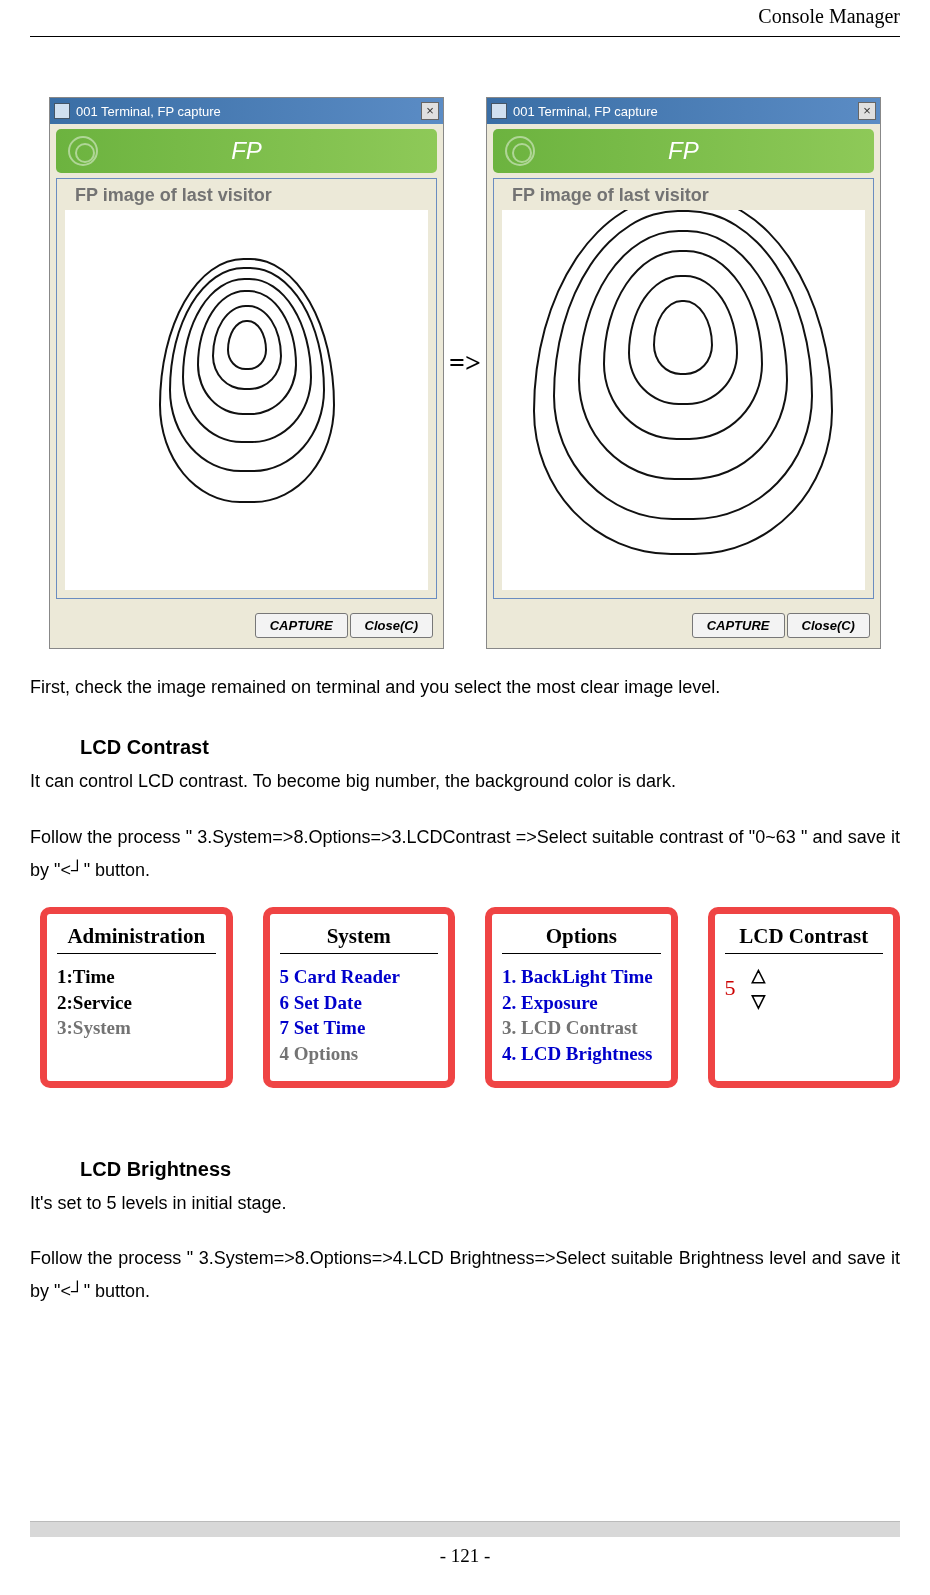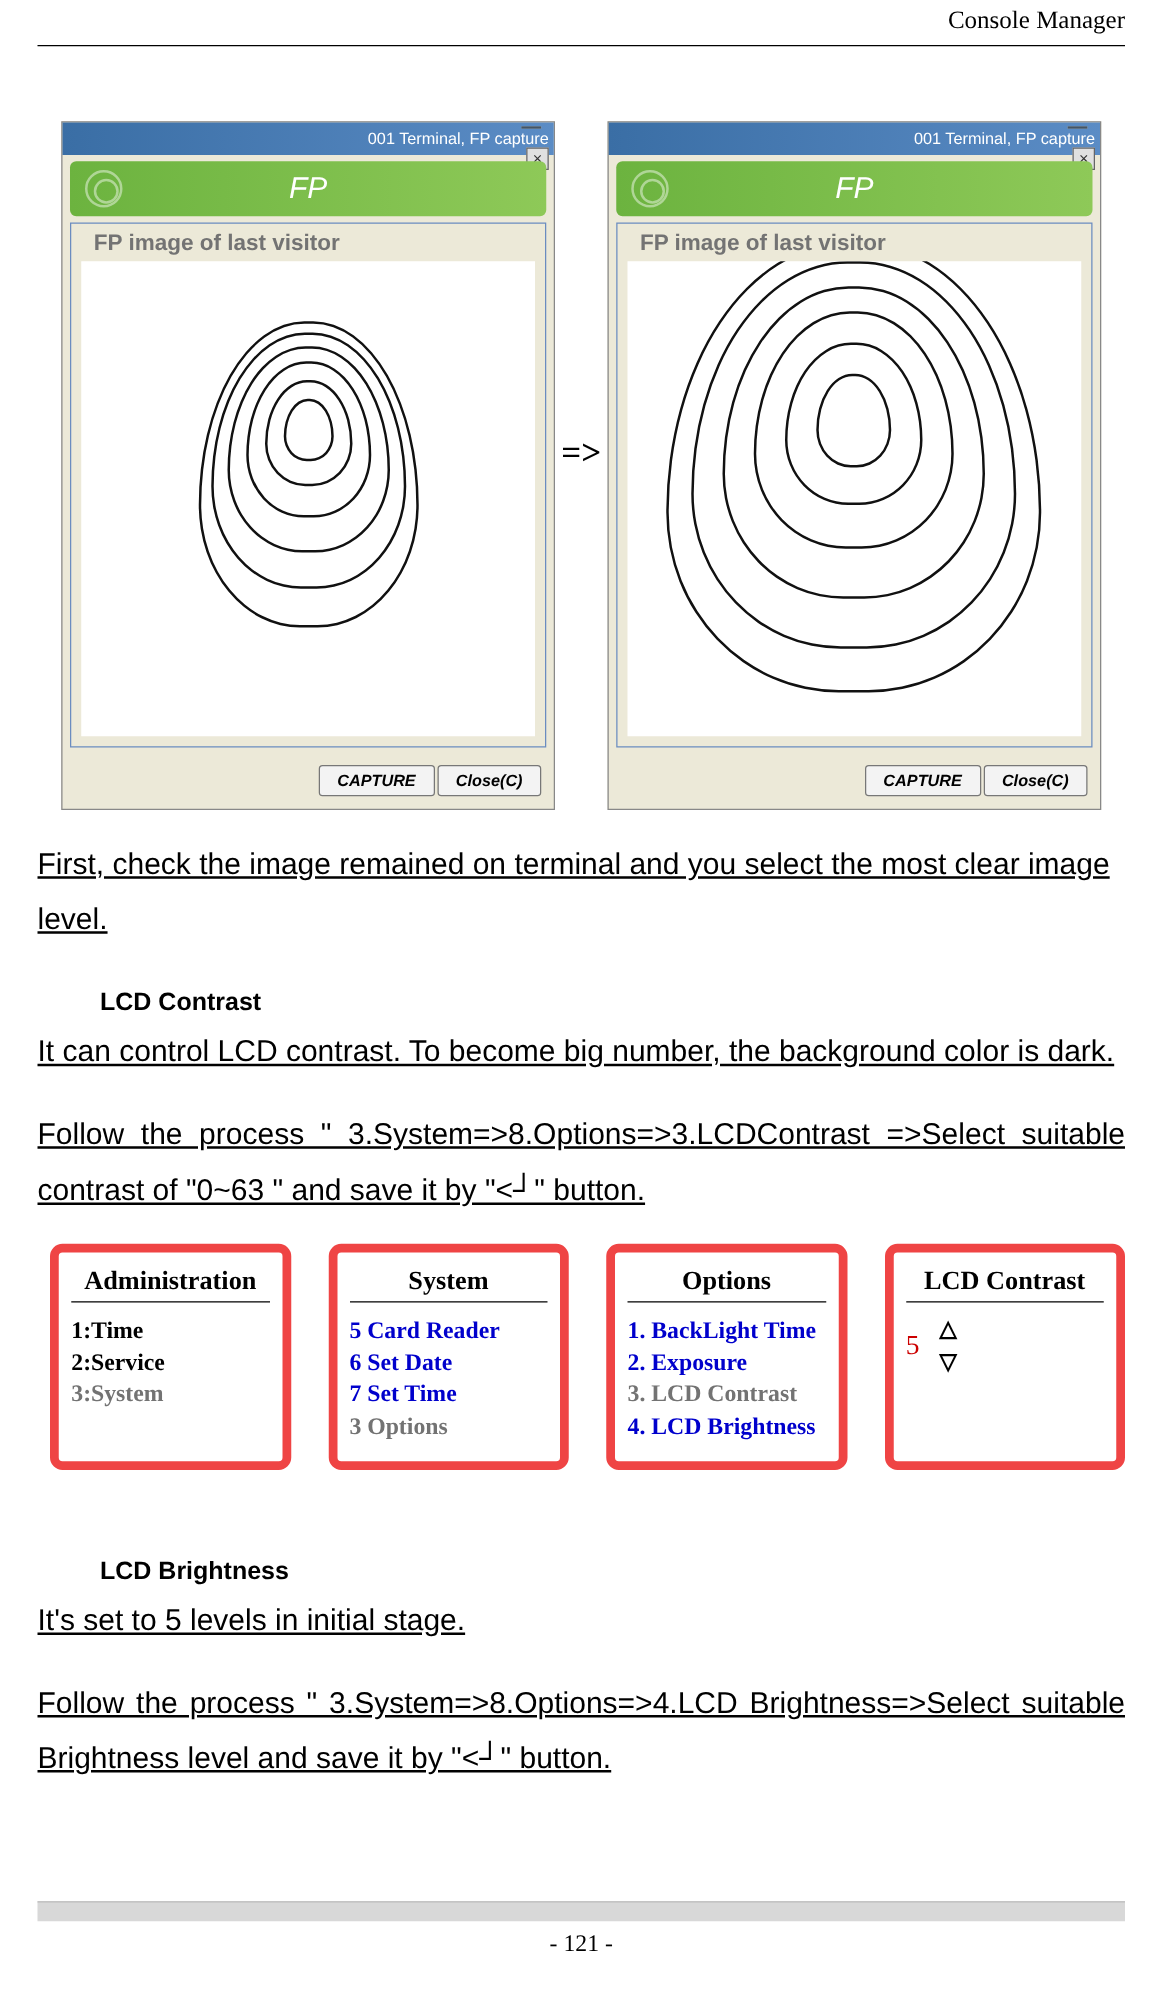--- a/index.html
+++ b/index.html
@@ -27,28 +27,27 @@
     }
     .fp-window {
       width: 395px;
       border: 1px solid #888;
       background: #ece9d8;
       display: flex;
       flex-direction: column;
     }
     .titlebar {
       display: flex;
-      align-items: flex-end;
+      align-items: center;
       background: linear-gradient(to right, #3a6ea5, #5b8cc5);
       color: white;
       font-family: Tahoma, Arial, sans-serif;
       font-size: 13px;
       padding: 3px 4px;
       height: 26px;
-      flex-direction: column;
     }
     .titlebar .app-icon {
       width: 16px; height: 16px;
       background: #d0e0f0;
       border: 1px solid #456;
       margin-right: 6px;
     }
     .titlebar .title-text { flex: 1; }
     .titlebar .close {
       width: 18px; height: 18px;
@@ -149,21 +148,21 @@
       font-size: 13px;
       font-weight: bold;
       font-style: italic;
       padding: 4px 14px;
       border: 1px solid #777;
       background: #f3f3f3;
       border-radius: 3px;
       cursor: pointer;
     }
     .arrow { font-size: 28px; font-weight: bold; align-self: center; margin-bottom: 20px; }
-    .body-text { font-family: Arial, sans-serif; font-size: 24px; line-height: 1.85; margin-top: 22px; text-decoration: underline; }
+    .body-text { font-family: Arial, sans-serif; font-size: 18px; line-height: 1.85; margin-top: 22px; }
     .section-title { font-family: Arial, sans-serif; font-size: 20px; font-weight: bold; margin: 32px 0 6px 50px; }
     .menu-row { display: flex; gap: 30px; margin: 20px 0 0 10px; }
     .menu-card {
       border: 7px solid #ef4444;
       border-radius: 10px;
       width: 195px;
       padding: 10px 10px 14px;
       font-family: "Times New Roman", serif;
     }
     .menu-card .card-title { font-size: 21px; font-weight: bold; text-align: center; border-bottom: 1px solid #000; padding-bottom: 4px; margin-bottom: 10px;}
@@ -275,21 +274,21 @@
       <div>2:Service</div>
       <div class="red">3:System</div>
     </div>
   </div>
   <div class="menu-card">
     <div class="card-title">System</div>
     <div class="items blue">
       <div>5 Card Reader</div>
       <div>6 Set Date</div>
       <div>7 Set Time</div>
-      <div class="red">3 Options</div>
+      <div class="red">4 Options</div>
     </div>
   </div>
   <div class="menu-card">
     <div class="card-title">Options</div>
     <div class="items blue">
       <div>1. BackLight Time</div>
       <div>2. Exposure</div>
       <div class="red">3. LCD Contrast</div>
       <div>4. LCD Brightness</div>
     </div>

